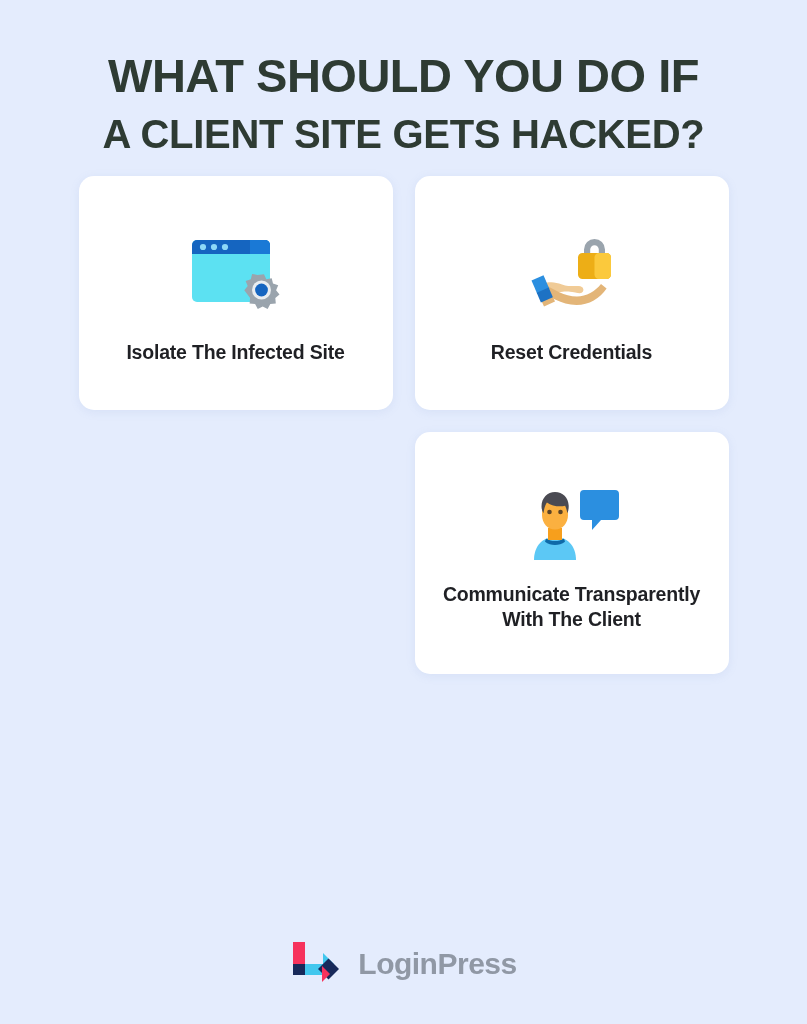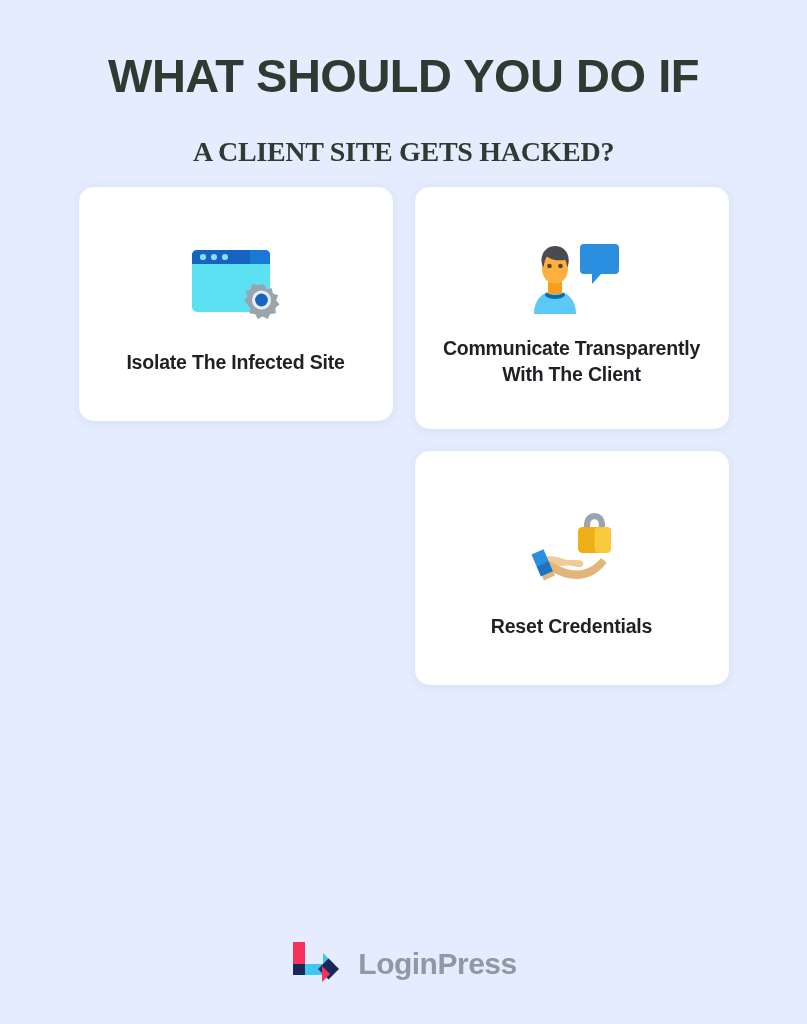--- a/index.html
+++ b/index.html
@@ -30,28 +30,27 @@
   }
   .heading-line1 {
     font-size: 47px;
     font-weight: bold;
     letter-spacing: -0.5px;
     color: #2e3b33;
     line-height: 1.12;
     white-space: nowrap;
   }
   .heading-line2 {
-    font-size: 28px;
+    font-size: 40px;
     font-weight: bold;
     letter-spacing: -0.3px;
     color: #2e3b33;
     line-height: 1.12;
-    margin-top: 33px;
+    margin-top: 9px;
     white-space: nowrap;
-    font-family: Liberation Serif, serif;
   }
 
   
   .grid {
     margin: 20px auto 0;
     width: 650px;
     display: flex;
     flex-wrap: wrap;
     gap: 22px;
     justify-content: flex-end;
@@ -139,51 +138,51 @@
             <circle cx="17.5" cy="18" r="9.5" fill="#e9edf0"></circle>
             <circle cx="17.5" cy="18" r="6.4" fill="#1565c0"></circle>
           </g>
         </svg>
       </div>
       <div class="card-label">Isolate The Infected Site</div>
     </div>
 
 
 
-    <div class="card wide">
-      <div class="icon-wrap">
-        <svg width="100" height="82" viewBox="0 0 100 82" xmlns="http://www.w3.org/2000/svg">
-          <path d="M62 8h31a4 4 0 0 1 4 4v22a4 4 0 0 1-4 4H79l-9 10V38h-8a4 4 0 0 1-4-4V12a4 4 0 0 1 4-4z" fill="#2b8fe0"></path>
-          <path d="M12 78c0-14 8.6-23 21-23s21 9 21 23z" fill="#5cc8f5"></path>
-          <path d="M24 56.5c2.7 1.7 5.8 2.6 9 2.6s6.3-.9 9-2.6l1 3.2c-3 2.2-6.4 3.3-10 3.3s-7-1.1-10-3.3z" fill="#0f6aa8"></path>
-          <path d="M26 46h14v12H26z" fill="#f79f1c"></path>
-          <path d="M20 26c0-9 5.8-15 13-15s13 6 13 15v7c0 8.4-5.8 14.5-13 14.5S20 41.4 20 33z" fill="#fbb040"></path>
-          <path d="M19.5 24.5c0-8.6 6-14.5 13.5-14.5 7.8 0 13.3 5.5 13.7 13.6.1 2.6-.3 5.4-1.3 7.7-.6-3.2-1.3-5.6-2.3-7.6-5.4 1.3-13.2.4-18.2-3.3-1.6 2.2-2.8 5.9-3.4 10.9-1.3-2.1-2-4.5-2-6.8z" fill="#4a4a52"></path>
-          <circle cx="27.5" cy="30" r="2.3" fill="#5c4326"></circle>
-          <circle cx="38.5" cy="30" r="2.3" fill="#5c4326"></circle>
-        </svg>
-      </div>
-      <div class="card-label">Communicate Transparently With The Client</div>
-    </div>
-
     <div class="card">
       <div class="icon-wrap">
         <svg width="100" height="88" viewBox="0 0 100 88" xmlns="http://www.w3.org/2000/svg">
           <path d="M62 24v-4.5a10.5 10.5 0 0 1 21 0V24h-6.2v-4.5a4.3 4.3 0 0 0-8.6 0V24z" fill="#9aa4ad"></path>
           <rect x="56" y="23" width="33" height="26" rx="4.5" fill="#edae16"></rect>
           <rect x="72.5" y="23" width="16.5" height="26" rx="4.5" fill="#fbc93c"></rect>
           <path d="M28 64c7-1.5 11-3 16-3 7 0 9.6 1.6 13.3 1.6 2.6 0 4-1.4 4-3.2 0-2.1-1.9-3.4-5.2-3.4H43c-4.7 0-8.7-1.1-12.2-2.6-2.6-1.1-5-1.4-7.2-.3l-5.6 2.7z" fill="#f7cd91"></path>
           <path d="M18 56c9-5.5 14-4 22-1.5 4.4 1.4 7.8 2.1 13 2.1h3.1c3.3 0 5.2 1.3 5.2 3.4 0 1.8-1.4 3.2-4 3.2-3.7 0-6.3-1.6-13.3-1.6-5 0-9 1.5-16 3z" fill="#f0cb97"></path>
           <path d="M22 54.5c10 4.5 20 12 33 12 9.5 0 18-5 24-12.5l5.6 4.4C78 68 67 75 54.5 75 39 75 27 66 17 60z" fill="#e3b578"></path>
           <path d="M11 52.5l11-5 11 24-11 5z" fill="#e3b578"></path>
           <path d="M9.5 50.5l12-5.2 5.8 13.4-12 5.2z" fill="#2b8fe0"></path>
           <path d="M14.7 62.7l12-5.2 4.2 9.7-12 5.2z" fill="#1d72c4"></path>
         </svg>
       </div>
       <div class="card-label">Reset Credentials</div>
+    </div>
+
+    <div class="card wide">
+      <div class="icon-wrap">
+        <svg width="100" height="82" viewBox="0 0 100 82" xmlns="http://www.w3.org/2000/svg">
+          <path d="M62 8h31a4 4 0 0 1 4 4v22a4 4 0 0 1-4 4H79l-9 10V38h-8a4 4 0 0 1-4-4V12a4 4 0 0 1 4-4z" fill="#2b8fe0"></path>
+          <path d="M12 78c0-14 8.6-23 21-23s21 9 21 23z" fill="#5cc8f5"></path>
+          <path d="M24 56.5c2.7 1.7 5.8 2.6 9 2.6s6.3-.9 9-2.6l1 3.2c-3 2.2-6.4 3.3-10 3.3s-7-1.1-10-3.3z" fill="#0f6aa8"></path>
+          <path d="M26 46h14v12H26z" fill="#f79f1c"></path>
+          <path d="M20 26c0-9 5.8-15 13-15s13 6 13 15v7c0 8.4-5.8 14.5-13 14.5S20 41.4 20 33z" fill="#fbb040"></path>
+          <path d="M19.5 24.5c0-8.6 6-14.5 13.5-14.5 7.8 0 13.3 5.5 13.7 13.6.1 2.6-.3 5.4-1.3 7.7-.6-3.2-1.3-5.6-2.3-7.6-5.4 1.3-13.2.4-18.2-3.3-1.6 2.2-2.8 5.9-3.4 10.9-1.3-2.1-2-4.5-2-6.8z" fill="#4a4a52"></path>
+          <circle cx="27.5" cy="30" r="2.3" fill="#5c4326"></circle>
+          <circle cx="38.5" cy="30" r="2.3" fill="#5c4326"></circle>
+        </svg>
+      </div>
+      <div class="card-label">Communicate Transparently With The Client</div>
     </div>
 
   </div>
 
   <div class="footer">
     <span>
       <svg width="54" height="44" viewBox="0 0 54 44" xmlns="http://www.w3.org/2000/svg">
         <rect x="3" y="2" width="12" height="22" fill="#f6325c"></rect>
         <rect x="3" y="24" width="12" height="11" fill="#17295a"></rect>
         <rect x="15" y="24" width="19" height="11" fill="#41c7ee"></rect>

